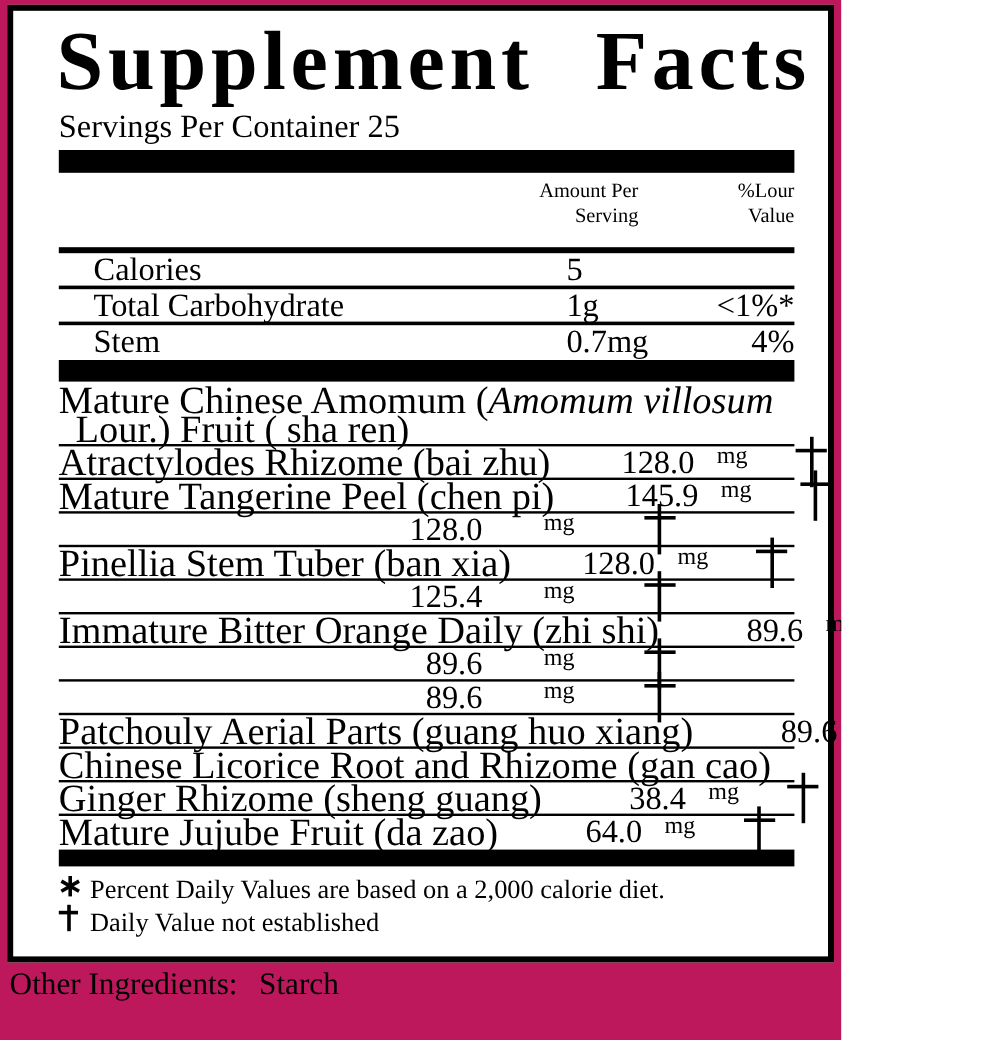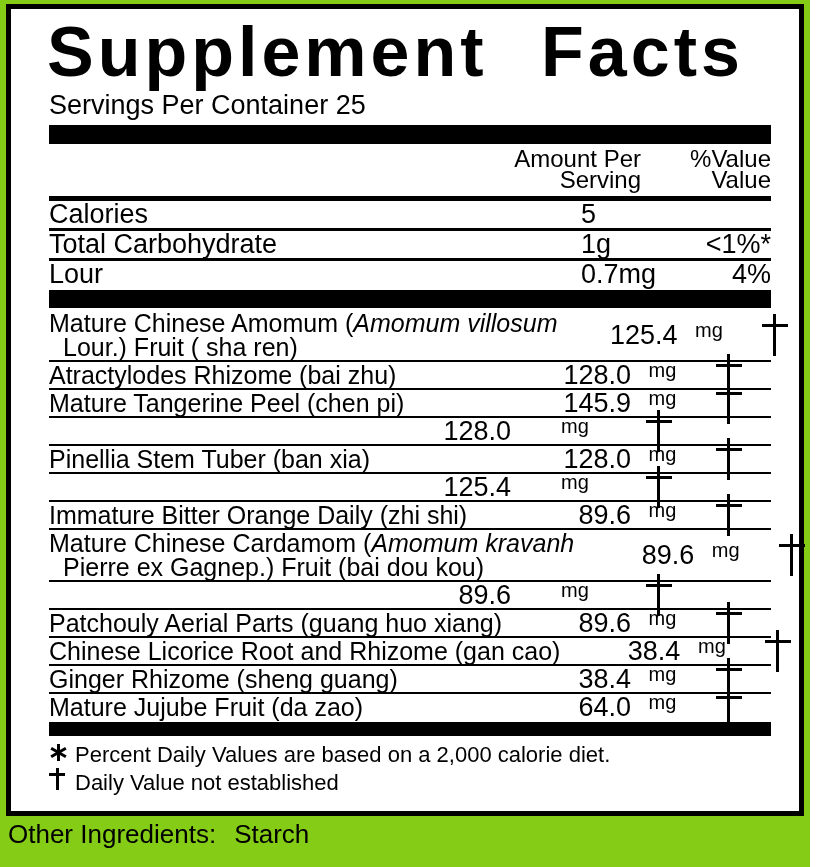--- a/index.html
+++ b/index.html
@@ -1,18 +1,18 @@
 <!DOCTYPE html>
 <html><head>
 <meta charset="utf-8">
 <style>
   html,body{margin:0;padding:0;background:#fff;}
   .canvas{
-    width:810px;height:867px;background:#84cc16;color:#000;
-    font-family:Liberation Sans, sans-serif;
+    width:701px;height:867px;background:#be185d;color:#000;
+    font-family:Liberation Serif, serif;
     position:relative;overflow:hidden;
     -webkit-font-smoothing:antialiased;
   }
   .label-box{
     margin:4px 6px 0 6px;
     border:5px solid #000;
     padding:0 28px 14px 38px;
     background:#fff;
   }
   .title{
@@ -29,39 +29,40 @@
   .bar{background:#000;}
   .bar-top{height:19px;margin-top:6px;}
   .bar-mid{height:18px;margin:2px 0;}
   .bar-bottom{height:14px;margin-top:2px;}
   .rule{background:#000;}
   .rule.thick{height:5px;}
   .rule.mid{height:3px;}
   .rule.thin{height:2px;}
   .head-row{
     display:grid;grid-template-columns:1fr 190px 130px;
-    font-size:24px;line-height:21px;
-    padding:4px 0 6px 0;
+    font-size:17px;line-height:21px;
+    padding:4px 0 16px 0;
   }
   .head-amt,.head-dv{text-align:right;font-weight:normal;}
   .nut-row{
     display:grid;grid-template-columns:1fr 190px 130px;
     align-items:center;
     font-size:27px;line-height:25px;
     padding:1px 0;
+    margin-left:29px;
   }
   .nut-amt{text-align:left;padding-left:130px;}
   .nut-dv{text-align:right;}
   .ing-row{
     display:grid;grid-template-columns:1fr 120px 55px 85px;
     align-items:center;
     padding:1px 0;
   }
   .ing-name{
-    font-size:25px;line-height:24px;
+    font-size:32px;line-height:24px;
     white-space:nowrap;
     padding-left:14px;text-indent:-14px;
   }
   .ing-name .it{font-style:italic;}
   .ing-amt{font-size:27px;line-height:24px;text-align:right;}
   .ing-unit{font-size:20px;line-height:20px;padding-left:8px;position:relative;top:-5px;text-align:center;}
   .ing-dv{display:flex;justify-content:center;align-items:center;}
   .cross{position:relative;display:inline-block;width:26px;height:42px;}
   .cross i{position:absolute;left:50%;top:0;margin-left:-1.5px;width:3px;height:100%;background:#000;}
   .cross b{position:absolute;left:0;top:10px;width:100%;height:3px;background:#000;}
@@ -95,42 +96,42 @@
 
     <div class="bar bar-top"></div>
 
     <div class="head-row">
       <div></div>
       <div class="head-amt">
         <span>Amount Per</span><br>
         <span>Serving</span>
       </div>
       <div class="head-dv">
-        <span>%Value</span><br>
+        <span>%Lour</span><br>
         <span>Value</span>
       </div>
     </div>
 
     <div class="rule thick"></div>
 
     <div id="nutrients">
         <div class="nut-row">
           <div class="nut-name">Calories</div>
           <div class="nut-amt">5</div>
           <div class="nut-dv"></div>
         </div>
         <div class="rule mid"></div>
         <div class="nut-row">
           <div class="nut-name">Total Carbohydrate</div>
           <div class="nut-amt">1g</div>
           <div class="nut-dv">&lt;1%*</div>
         </div>
         <div class="rule mid"></div>
         <div class="nut-row">
-          <div class="nut-name">Lour</div>
+          <div class="nut-name">Stem</div>
           <div class="nut-amt">0.7mg</div>
           <div class="nut-dv">4%</div>
         </div>
       </div>
 
     <div class="bar bar-mid"></div>
 
     <div id="ingredients">
         <div class="ing-row">
           <div class="ing-name"><span>Mature Chinese Amomum (</span><span class="it">Amomum villosum</span><br><span>Lour.) Fruit ( sha ren)</span></div>
@@ -208,21 +209,20 @@
           <div class="ing-unit">mg</div>
           <div class="ing-dv" aria-label="†">
             <span class="cross">
               <i></i>
               <b></b>
             </span>
           </div>
         </div>
         <div class="rule thin"></div>
         <div class="ing-row">
-          <div class="ing-name"><span>Mature Chinese Cardamom (</span><span class="it">Amomum kravanh</span><br><span>Pierre ex Gagnep.) Fruit (bai dou kou)</span></div>
           <div class="ing-amt">89.6</div>
           <div class="ing-unit">mg</div>
           <div class="ing-dv" aria-label="†">
             <span class="cross">
               <i></i>
               <b></b>
             </span>
           </div>
         </div>
         <div class="rule thin"></div>

